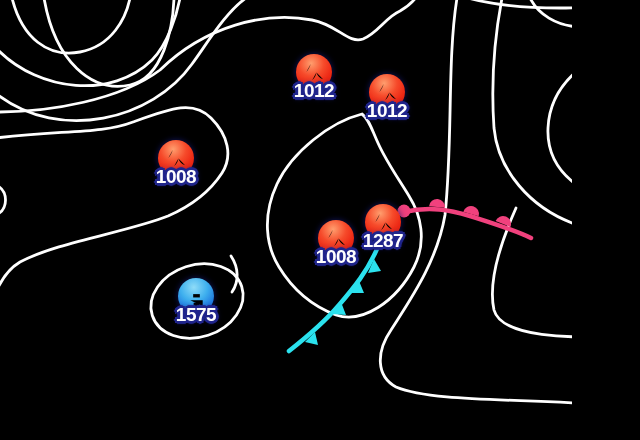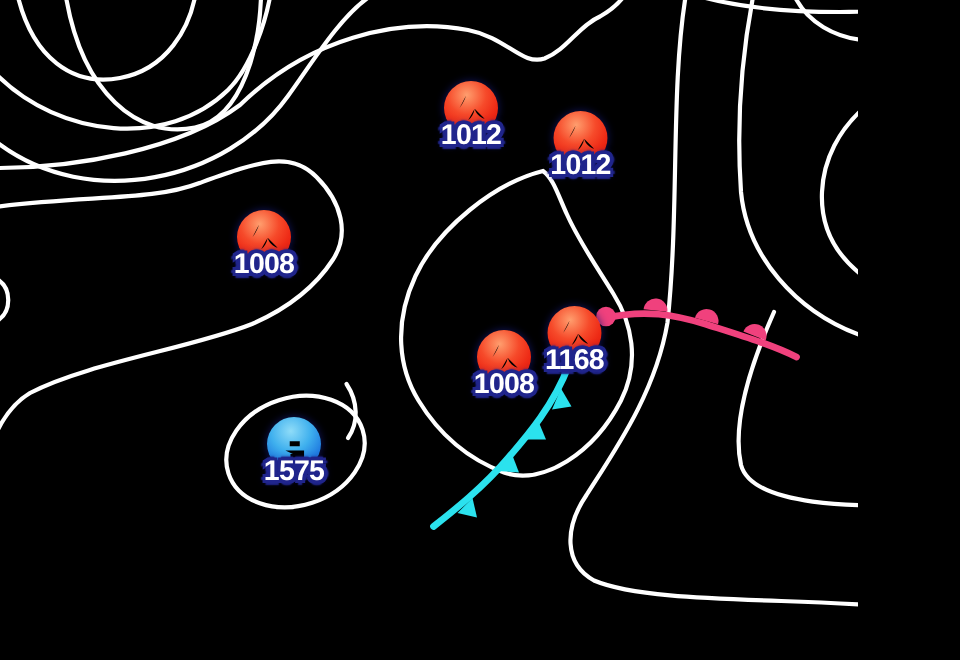--- a/index.html
+++ b/index.html
@@ -145,21 +145,21 @@
     </div>
     <div class="pvalue">1008</div>
   </div>
 
   <div class="marker low" title="低 1006" style="left: 383px; top: 222px;">
     <div class="pcircle">
       <svg class="kanji" viewBox="0 0 22 22">
           <use href="#kanji-low"></use>
         </svg>
     </div>
-    <div class="pvalue">1168</div>
+    <div class="pvalue">1287</div>
   </div>
 
   <div class="marker high" title="高 1016" style="left: 196px; top: 296px;">
     <div class="pcircle">
       <svg class="kanji" viewBox="0 0 22 22">
           <use href="#kanji-high"></use>
         </svg>
     </div>
     <div class="pvalue">1575</div>
   </div>

